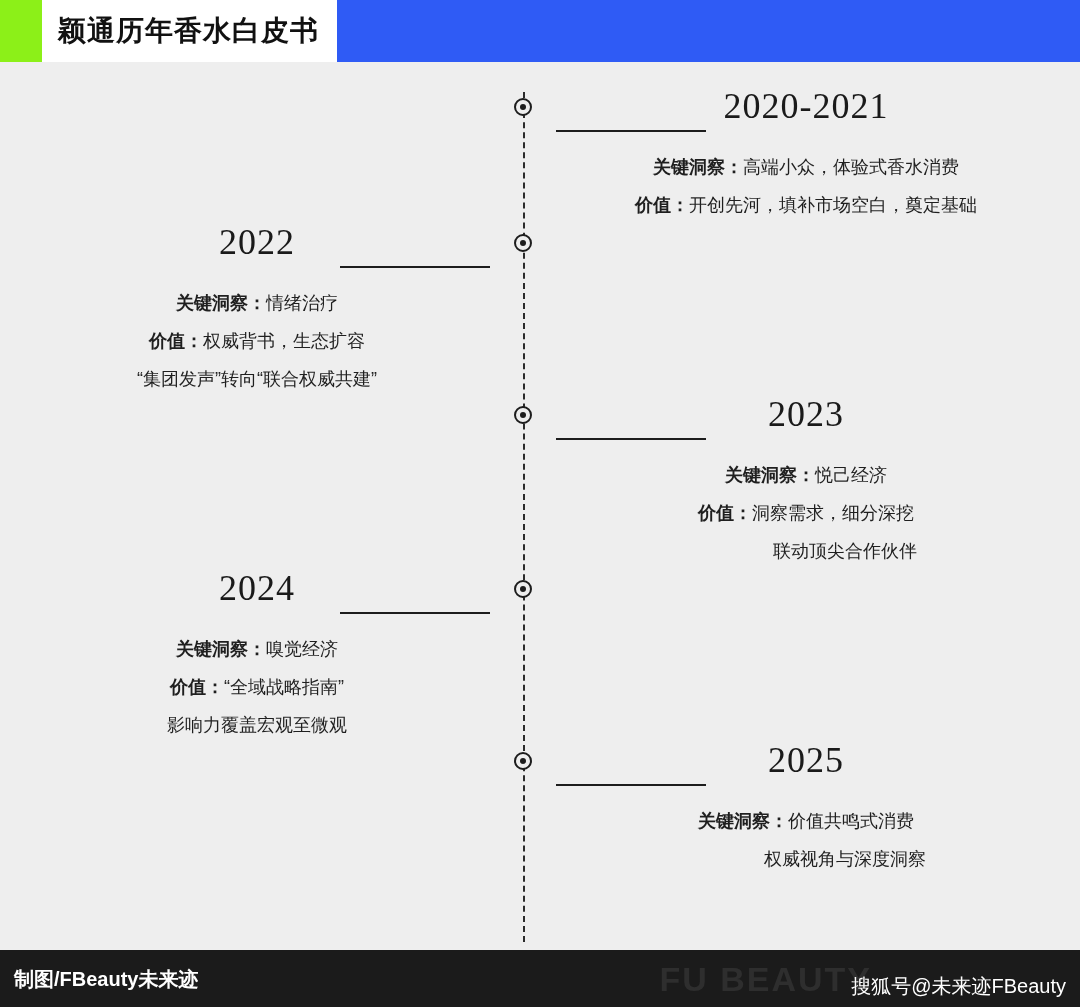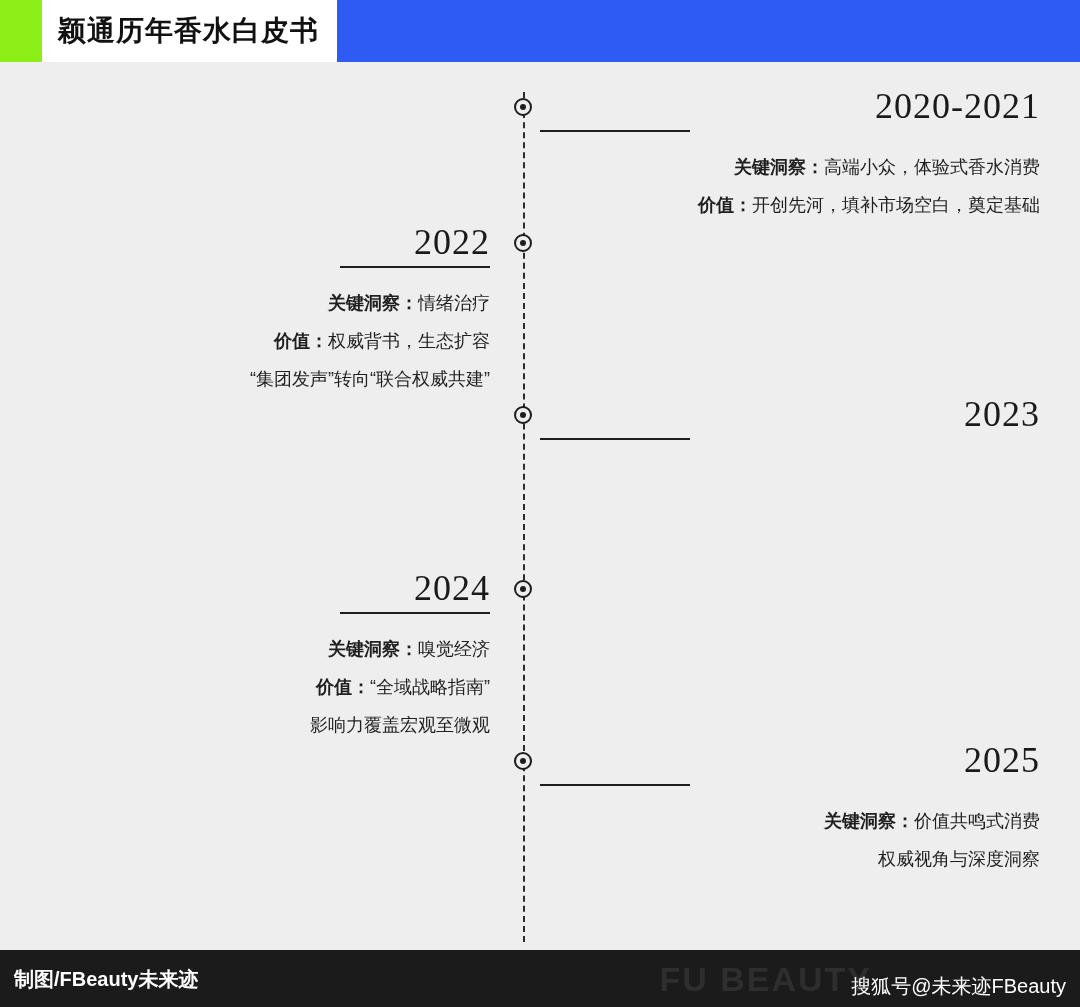--- a/index.html
+++ b/index.html
@@ -89,27 +89,27 @@
     height: 6px;
     border-radius: 50%;
     background: #1d1d1d;
   }
 
   .entry {
     position: absolute;
     width: 500px;
   }
   .entry.right {
-    left: 540px;
-    text-align: right;
+    left: 556px;
+    text-align: center;
   }
   .entry.left {
     left: 24px;
     width: 466px;
-    text-align: right;
+    text-align: center;
   }
   .entry .year {
     font-family: "Liberation Serif", serif;
     font-size: 36px;
     color: #1a1a1a;
     line-height: 40px;
     letter-spacing: 1px;
   }
   .entry .rule {
     height: 2px;
@@ -220,20 +220,31 @@
       </div>
       <div class="line">
         <span>“集团发声”转向“联合权威共建”</span>
       </div>
     </div>
   </div>
 
   <div class="entry right" style="top:332px">
     <div class="year">2023</div>
     <div class="rule"></div>
+    <div class="lines">
+      <div class="line">
+        <span class="lbl">关键洞察：</span><span>悦己经济</span>
+      </div>
+      <div class="line">
+        <span class="lbl">价值：</span><span>洞察需求，细分深挖</span>
+      </div>
+      <div class="line" style="padding-left:78px">
+        <span>联动顶尖合作伙伴</span>
+      </div>
+    </div>
   </div>
 
   <div class="entry left" style="top:506px">
     <div class="year">2024</div>
     <div class="rule"></div>
     <div class="lines">
       <div class="line">
         <span class="lbl">关键洞察：</span><span>嗅觉经济</span>
       </div>
       <div class="line">

